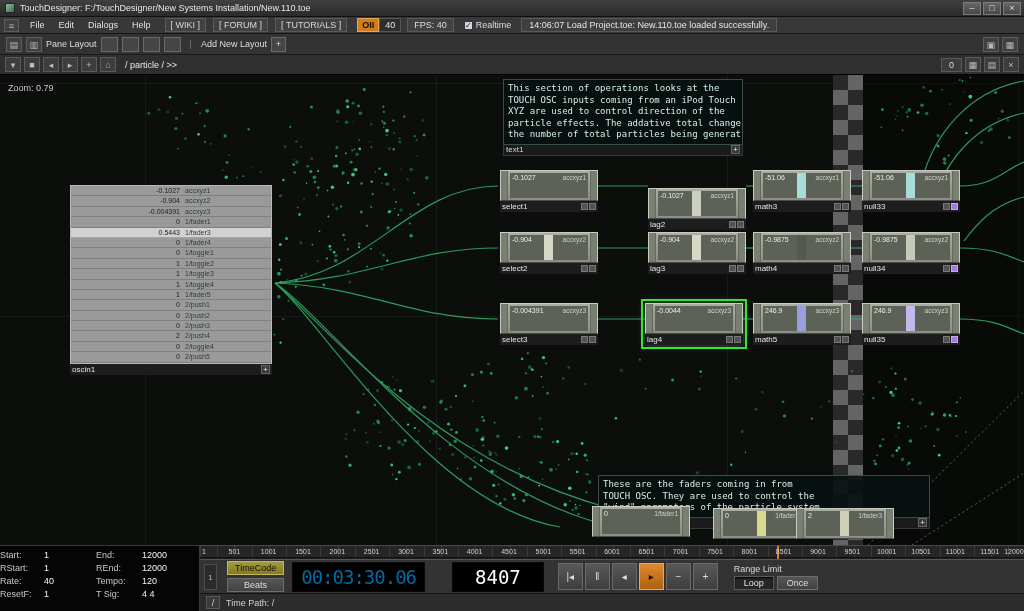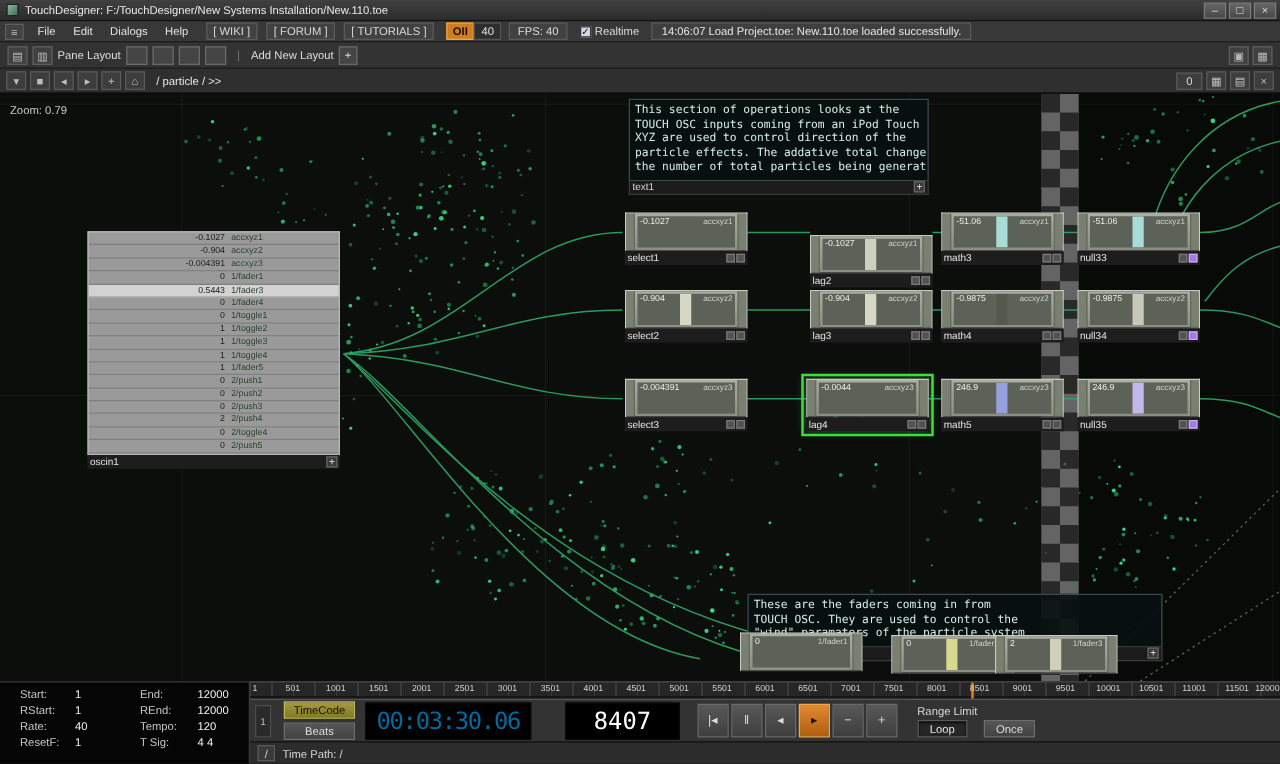--- a/index.html
+++ b/index.html
@@ -104,21 +104,21 @@
   .chop.selected { outline:2px solid #3fdd3f; outline-offset:2px; box-shadow:0 0 8px rgba(60,220,60,.5); }
 
   
   .timeline { position:absolute; left:200px; top:545px; width:824px; height:13px; background:#262626;
     border-top:1px solid #4a4a4a; border-bottom:1px solid #111;
     background-image:repeating-linear-gradient(90deg,#3a3a3a 0 1px,transparent 1px 17.2px); }
   .tick { position:absolute; top:2px; font-size:7px; color:#d2d2d2; }
   .playhead { position:absolute; top:0; width:2px; height:13px; background:#e0821e; }
 
   .params { position:absolute; left:0; top:545px; width:200px; height:66px; background:#050505;
-    border-top:1px solid #3a3a3a; border-right:1px solid #3a3a3a; font-size:9px; padding:4px 16px; }
+    border-top:1px solid #3a3a3a; border-right:1px solid #3a3a3a; font-size:9px; padding:4px 0; }
   #params-grid { display:grid; grid-template-columns:44px 52px 46px auto; row-gap:3px; }
   .plabel { color:#c6c6c6; }
   .pvalue { color:#eef4ee; }
 
   .transport { position:absolute; left:200px; top:559px; width:824px; height:34px; background:#333;
     border-top:1px solid #555; display:flex; align-items:center; font-size:9px; }
   .track-box { width:13px; height:26px; background:#2a2a2a; border:1px solid #4c4c4c; color:#bbb;
     text-align:center; line-height:26px; margin-left:4px; font-size:8px; }
   .tc-col { display:flex; flex-direction:column; gap:3px; margin:0 8px 0 10px; }
   .tc-btn { background:linear-gradient(#a59a3e,#847a28); color:#141000; border:1px solid #c2b85a;
@@ -128,21 +128,21 @@
   .time-display { background:#000; color:#0369a1; font-family:"DejaVu Sans Mono", monospace;
     font-size:19px; letter-spacing:-1px; padding:3px 8px; border:1px solid #0a0a0a; box-shadow:inset 0 0 3px #000; }
   .frame-display { background:#000; color:#fff; font-family:"DejaVu Sans Mono", monospace;
     font-size:19px; padding:3px 22px; border:1px solid #0a0a0a; margin-left:27px; box-shadow:inset 0 0 3px #000; }
   #t-buttons { display:flex; margin-left:12px; }
   .t-btn { width:25px; height:27px; background:linear-gradient(#585858,#3e3e3e); border:1px solid #6a6a6a;
     color:#ddd; text-align:center; line-height:26px; font-size:10px; margin-left:2px; }
   .t-btn.play { background:linear-gradient(#e08a30,#b05f10); color:#1c0e00; border-color:#f0a850; }
   .range { margin-left:16px; display:flex; flex-direction:column; gap:2px; }
   .range-label { color:#d8d8d8; }
-  .range-btns { display:flex; gap:13px; }
+  .range-btns { display:flex; gap:3px; }
   .loop-btn { background:#262626; border:1px solid #5a5a5a; color:#e4e4e4; padding:1px 9px;
     box-shadow:inset 0 1px 2px #000; }
   .once-btn { background:linear-gradient(#565656,#424242); border:1px solid #6e6e6e; color:#ddd; padding:1px 9px; }
 
   .footer { position:absolute; left:200px; top:593px; width:824px; height:18px; background:#2c2c2c;
     border-top:1px solid #121212; display:flex; align-items:center; font-size:9px; gap:6px; padding:0 6px; }
   .slash-box { width:14px; height:13px; background:#3a3a3a; border:1px solid #5a5a5a; text-align:center;
     line-height:12px; color:#cfcfcf; }
   .tp-label { color:#d4d4d4; }
 </style>

